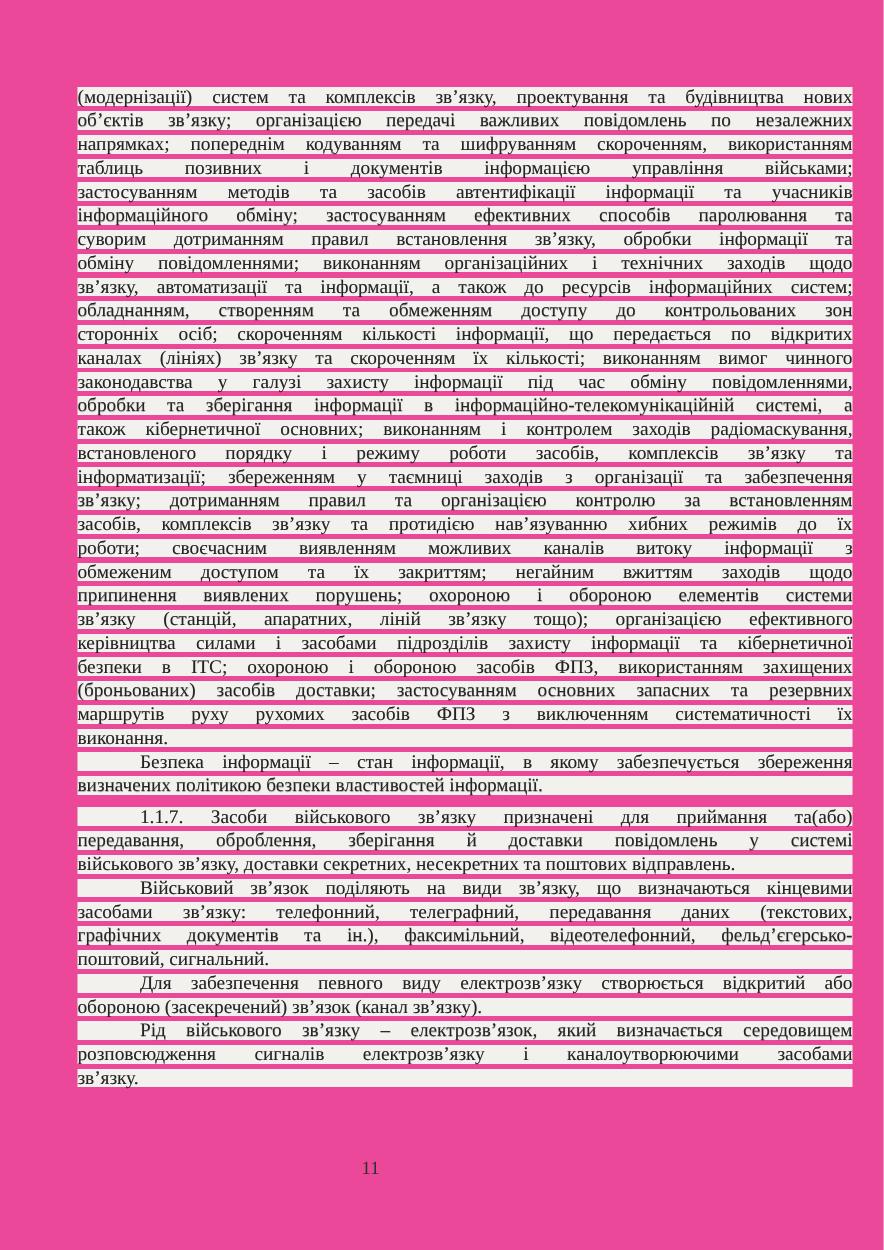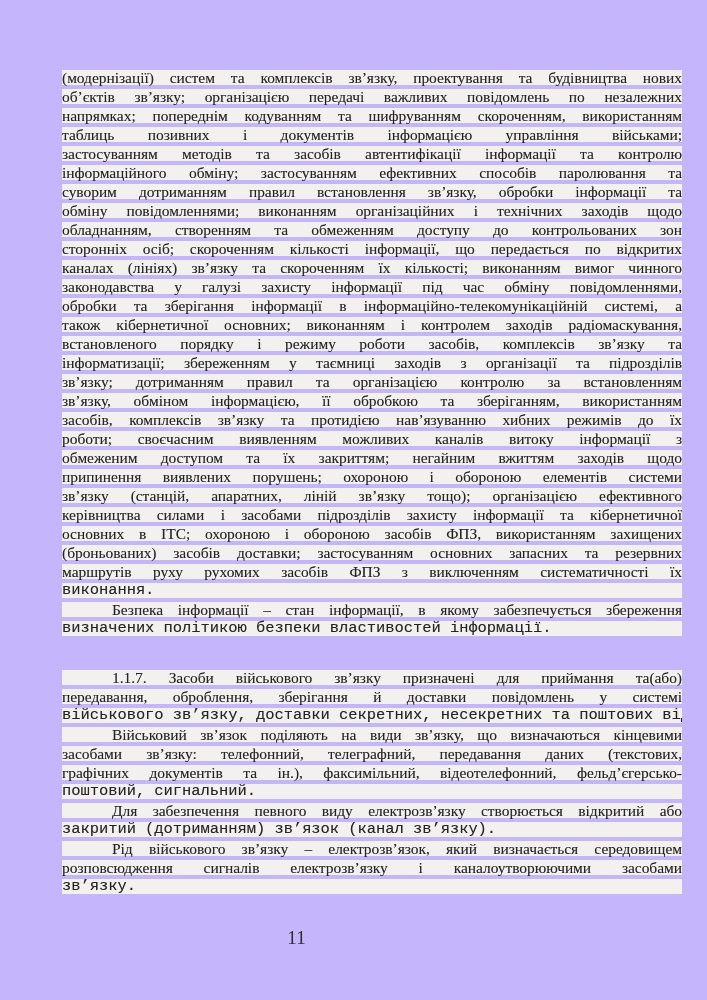--- a/index.html
+++ b/index.html
@@ -4,91 +4,91 @@
 <style>
   html, body {
     margin: 0;
     padding: 0;
     background: #ffffff;
   }
   .page {
     position: relative;
     width: 707px;
     height: 1000px;
-    background: #c4b5fd;
+    background: #ec4899;
     font-family: "Liberation Serif", "DejaVu Serif", serif;
     color: #242424;
     overflow: hidden;
   }
   .text-block {
     position: absolute;
     left: 62px;
     top: 68px;
     width: 620px;
   }
   .paragraph { margin: 0; }
-  .paragraph.space-before { margin-top: 30px; }
+  .paragraph.space-before { margin-top: 6px; }
   .line {
     height: 19px;
     line-height: 19px;
     font-size: 15.4px;
     text-align: justify;
     text-align-last: justify;
     white-space: nowrap;
     overflow: hidden;
     text-shadow: 0.2px 0.2px 0.4px rgba(50,50,50,0.35);
     
     background: linear-gradient(to bottom,
       rgba(0,0,0,0) 0px, rgba(0,0,0,0) 2px,
       #f2f1ee 2px, #f2f1ee 17px,
       rgba(0,0,0,0) 17px, rgba(0,0,0,0) 19px);
   }
-  .line.last { text-align-last: left; font-family: Liberation Mono, monospace; }
+  .line.last { text-align-last: left; }
   .line.indent { padding-left: 50px; }
   .footer {
     position: absolute;
     left: 0;
     top: 927px;
     width: 593px;
     text-align: center;
-    font-size: 19px;
+    font-size: 15px;
     color: #2e2e2e;
   }
 </style>
 </head>
 <body>
 
 <div class="page">
   <div class="text-block" id="text-block">
       <div class="paragraph">
         <div class="line">(модернізації) систем та комплексів зв’язку, проектування та будівництва нових</div>
         <div class="line">об’єктів зв’язку; організацією передачі важливих повідомлень по незалежних</div>
         <div class="line">напрямках; попереднім кодуванням та шифруванням скороченням, використанням</div>
         <div class="line">таблиць позивних і документів інформацією управління військами;</div>
-        <div class="line">застосуванням методів та засобів автентифікації інформації та контролю</div>
+        <div class="line">застосуванням методів та засобів автентифікації інформації та учасників</div>
         <div class="line">інформаційного обміну; застосуванням ефективних способів паролювання та</div>
         <div class="line">суворим дотриманням правил встановлення зв’язку, обробки інформації та</div>
         <div class="line">обміну повідомленнями; виконанням організаційних і технічних заходів щодо</div>
+        <div class="line">зв’язку, автоматизації та інформації, а також до ресурсів інформаційних систем;</div>
         <div class="line">обладнанням, створенням та обмеженням доступу до контрольованих зон</div>
         <div class="line">сторонніх осіб; скороченням кількості інформації, що передається по відкритих</div>
         <div class="line">каналах (лініях) зв’язку та скороченням їх кількості; виконанням вимог чинного</div>
         <div class="line">законодавства у галузі захисту інформації під час обміну повідомленнями,</div>
         <div class="line">обробки та зберігання інформації в інформаційно-телекомунікаційній системі, а</div>
         <div class="line">також кібернетичної основних; виконанням і контролем заходів радіомаскування,</div>
         <div class="line">встановленого порядку і режиму роботи засобів, комплексів зв’язку та</div>
-        <div class="line">інформатизації; збереженням у таємниці заходів з організації та підрозділів</div>
+        <div class="line">інформатизації; збереженням у таємниці заходів з організації та забезпечення</div>
         <div class="line">зв’язку; дотриманням правил та організацією контролю за встановленням</div>
-        <div class="line">зв’язку, обміном інформацією, її обробкою та зберіганням, використанням</div>
         <div class="line">засобів, комплексів зв’язку та протидією нав’язуванню хибних режимів до їх</div>
         <div class="line">роботи; своєчасним виявленням можливих каналів витоку інформації з</div>
         <div class="line">обмеженим доступом та їх закриттям; негайним вжиттям заходів щодо</div>
         <div class="line">припинення виявлених порушень; охороною і обороною елементів системи</div>
         <div class="line">зв’язку (станцій, апаратних, ліній зв’язку тощо); організацією ефективного</div>
         <div class="line">керівництва силами і засобами підрозділів захисту інформації та кібернетичної</div>
-        <div class="line">основних в ІТС; охороною і обороною засобів ФПЗ, використанням захищених</div>
+        <div class="line">безпеки в ІТС; охороною і обороною засобів ФПЗ, використанням захищених</div>
         <div class="line">(броньованих) засобів доставки; застосуванням основних запасних та резервних</div>
         <div class="line">маршрутів руху рухомих засобів ФПЗ з виключенням систематичності їх</div>
         <div class="line last">виконання.</div>
       </div>
       <div class="paragraph">
         <div class="line indent">Безпека інформації – стан інформації, в якому забезпечується збереження</div>
         <div class="line last">визначених політикою безпеки властивостей інформації.</div>
       </div>
       <div class="paragraph space-before">
         <div class="line indent">1.1.7. Засоби військового зв’язку призначені для приймання та(або)</div>
@@ -96,21 +96,21 @@
         <div class="line last">військового зв’язку, доставки секретних, несекретних та поштових відправлень.</div>
       </div>
       <div class="paragraph">
         <div class="line indent">Військовий зв’язок поділяють на види зв’язку, що визначаються кінцевими</div>
         <div class="line">засобами зв’язку: телефонний, телеграфний, передавання даних (текстових,</div>
         <div class="line">графічних документів та ін.), факсимільний, відеотелефонний, фельд’єгерсько-</div>
         <div class="line last">поштовий, сигнальний.</div>
       </div>
       <div class="paragraph">
         <div class="line indent">Для забезпечення певного виду електрозв’язку створюється відкритий або</div>
-        <div class="line last">закритий (дотриманням) зв’язок (канал зв’язку).</div>
+        <div class="line last">обороною (засекречений) зв’язок (канал зв’язку).</div>
       </div>
       <div class="paragraph">
         <div class="line indent">Рід військового зв’язку – електрозв’язок, який визначається середовищем</div>
         <div class="line">розповсюдження сигналів електрозв’язку і каналоутворюючими засобами</div>
         <div class="line last">зв’язку.</div>
       </div>
     </div>
   <div class="footer">
     <span>11</span>
   </div>

